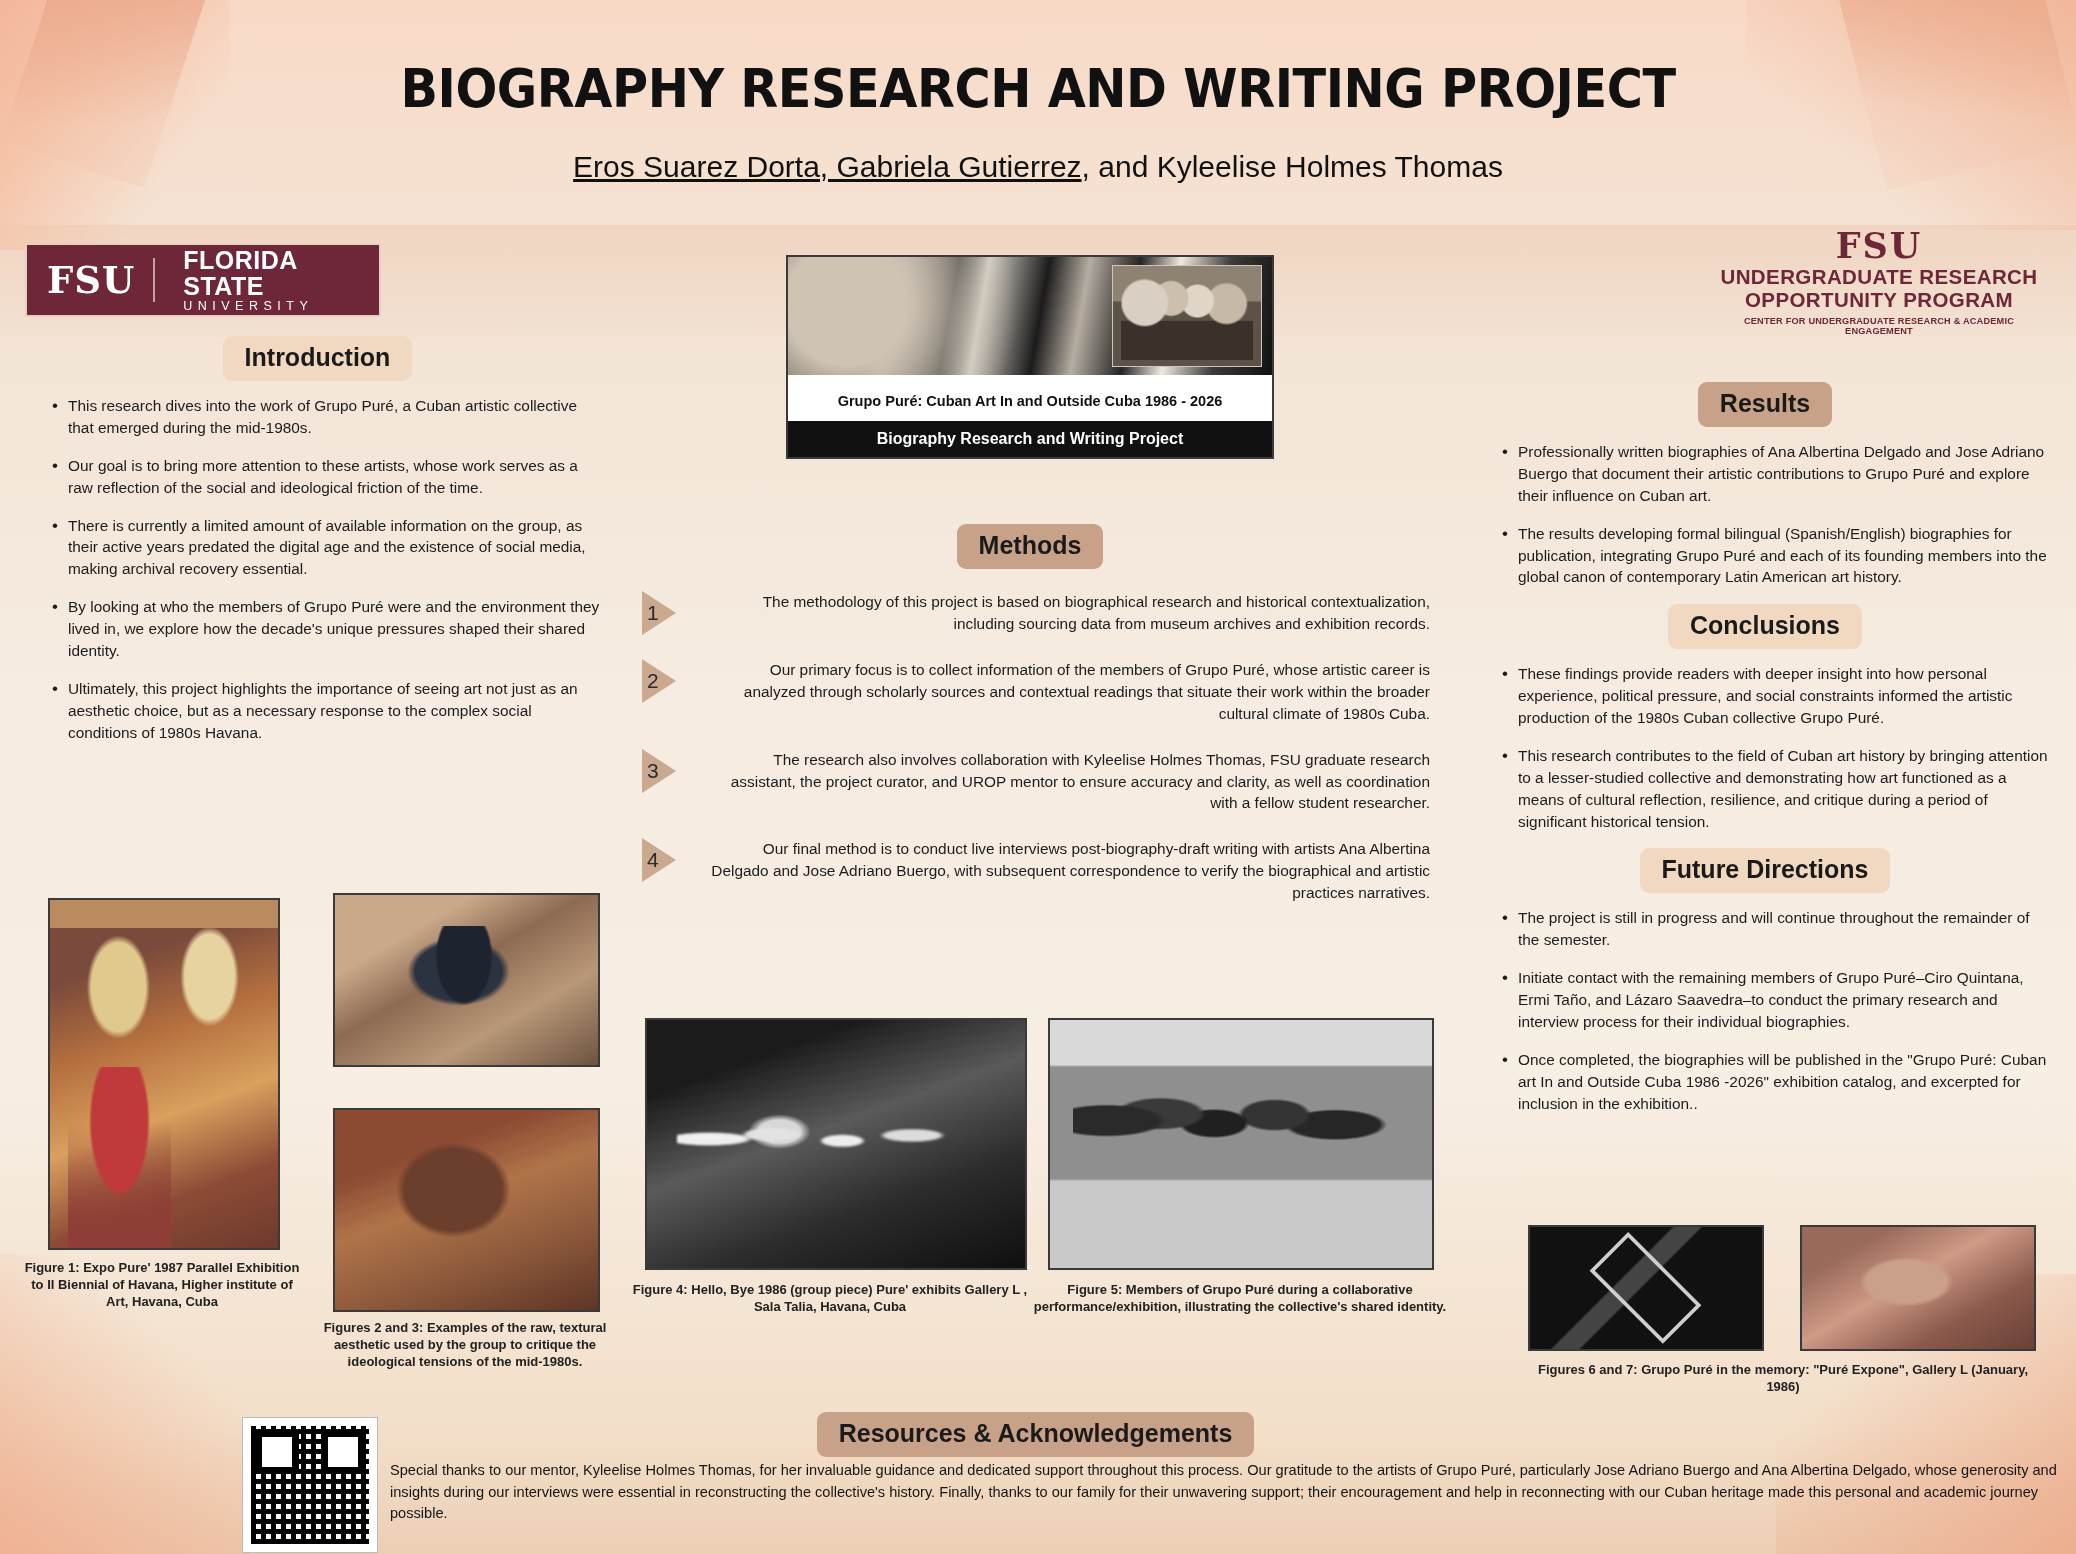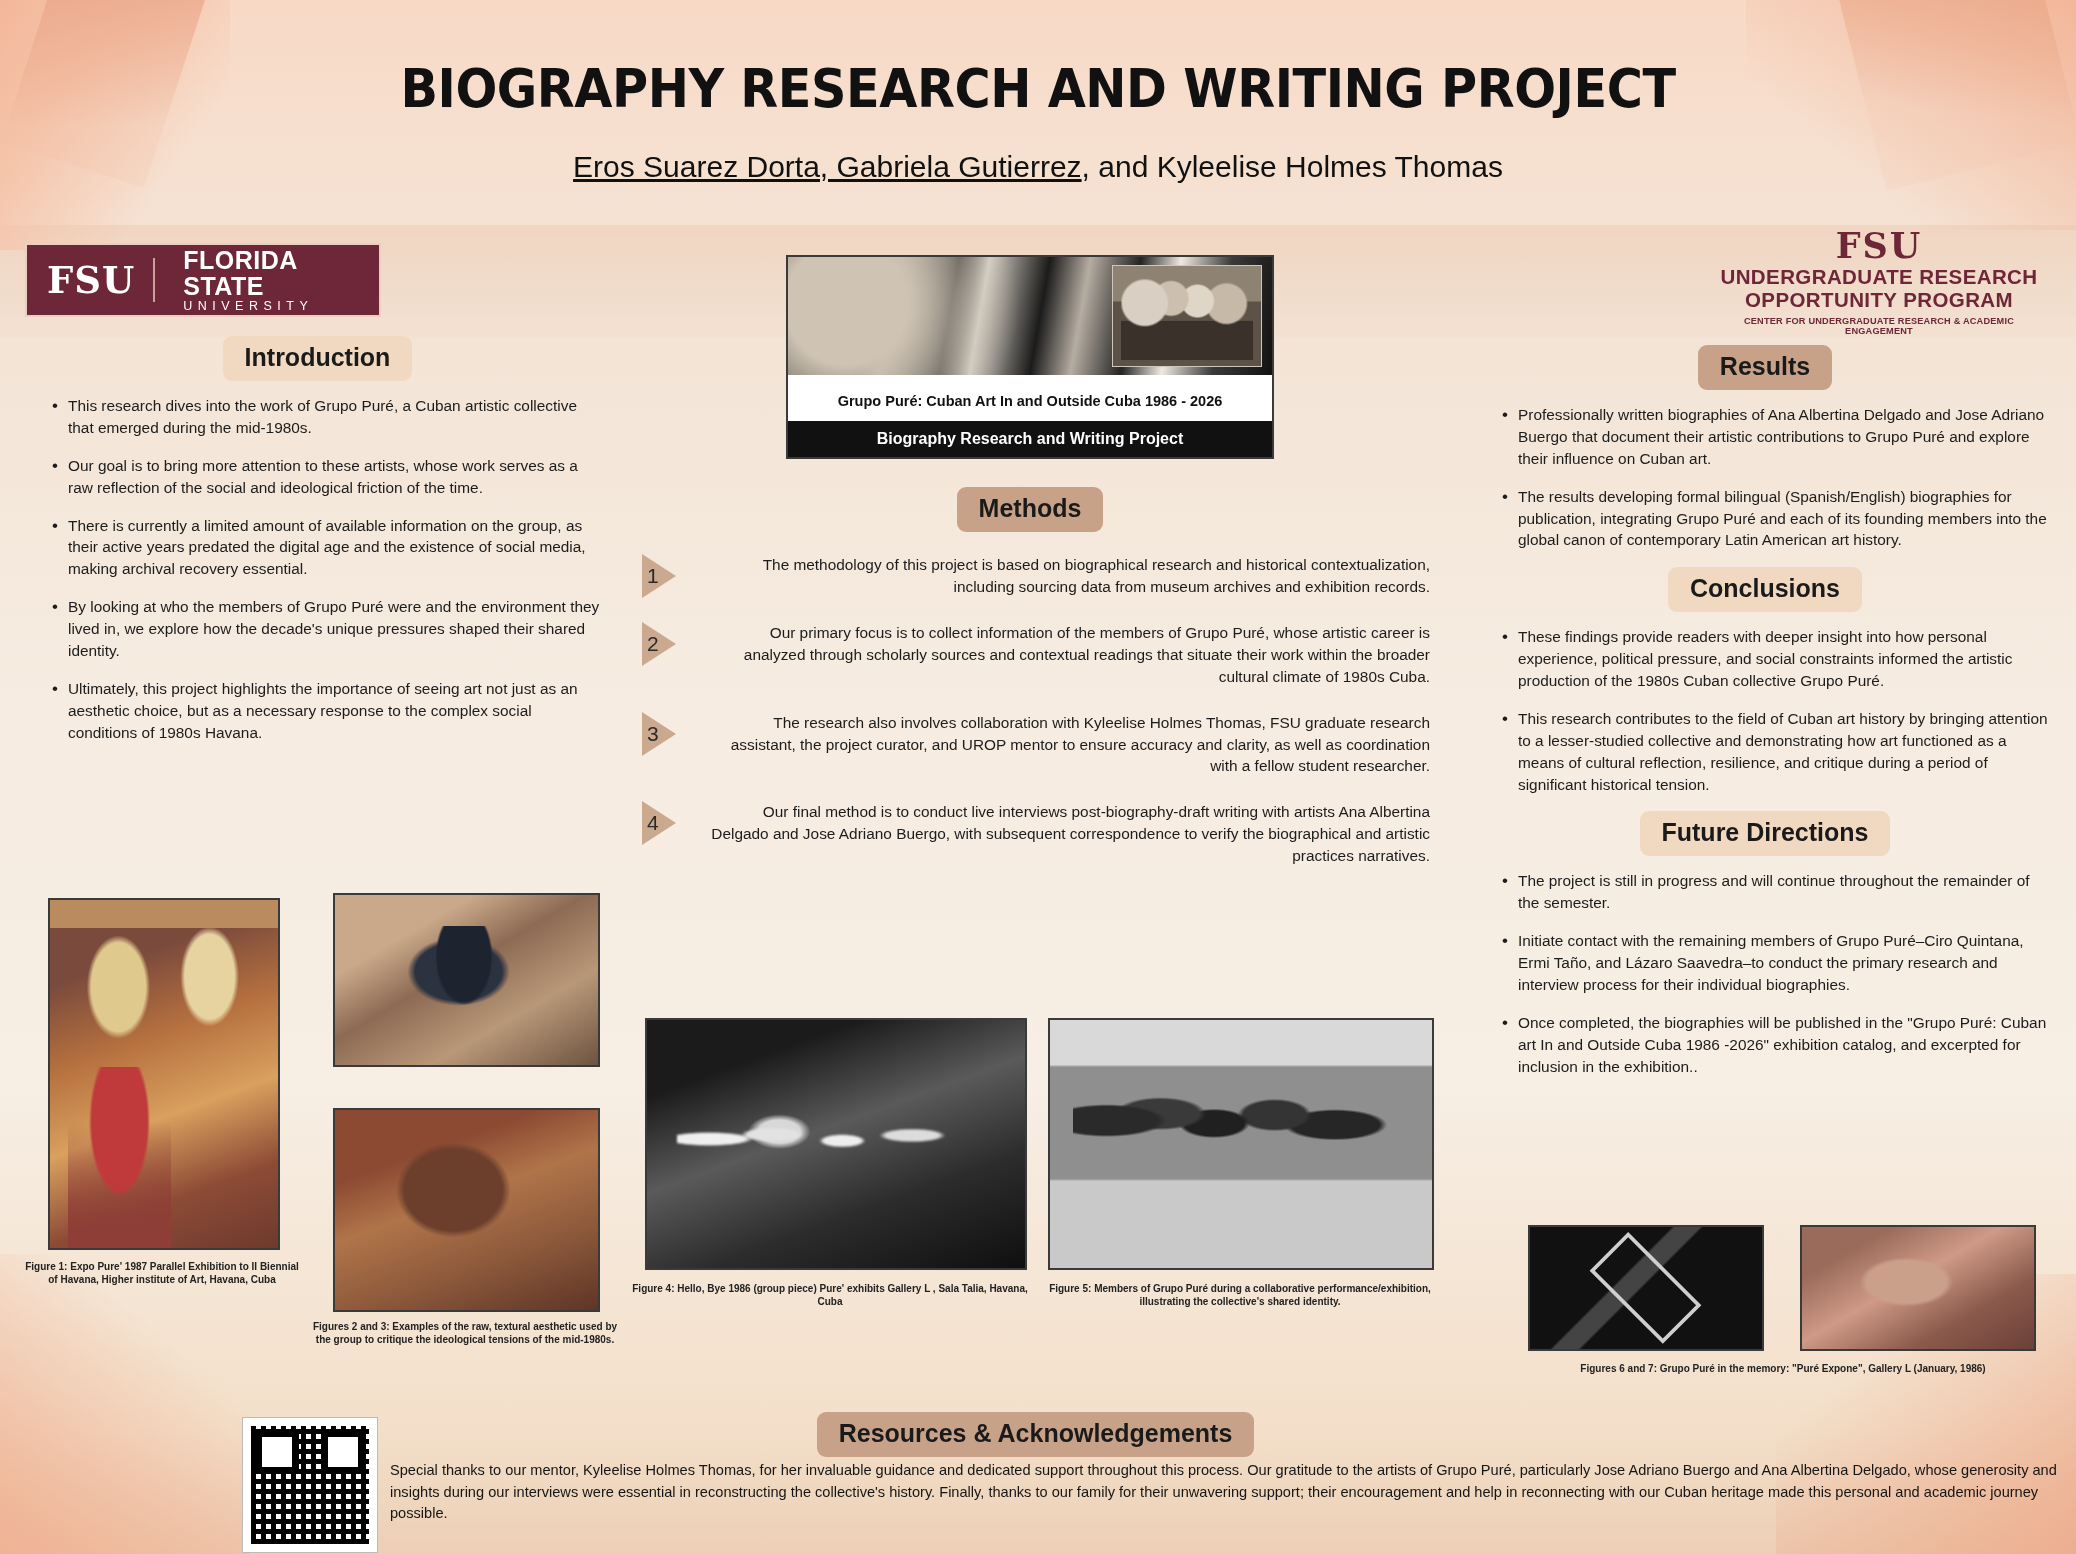--- a/index.html
+++ b/index.html
@@ -131,20 +131,21 @@
     display: inline-block;
     background: #f0d9c0;
     border-radius: 9px;
     padding: 7px 22px 9px;
     font-size: 25px;
     font-weight: bold;
     color: #1a1a1a;
   }
   .sec-head.dark {
     background: #c8a288;
+    margin-top: 37px;
   }
 
   ul.bullets {
     margin: 14px 0 0 0;
     padding-left: 22px;
     list-style: none;
   }
   ul.bullets li {
     position: relative;
     font-size: 15.4px;
@@ -250,21 +251,21 @@
   }
   .step .txt {
     font-size: 15.4px;
     line-height: 1.42;
     color: #1c1c1c;
     text-align: right;
   }
 
   
   .imgbox { border: 2px solid #3a3a3a; background: #7a6a5a; position: relative; overflow: hidden; }
-  .cap-txt { font-size: 10px; font-weight: bold; color: #222; text-align: center; line-height: 1.3; }
+  .cap-txt { font-size: 13px; font-weight: bold; color: #222; text-align: center; line-height: 1.3; }
 
   .fig1 {
     position: absolute; left: 48px; top: 898px; width: 228px; height: 348px;
     background:
       linear-gradient(180deg, #b98b5e 0 8%, rgba(0,0,0,0) 8%),
       radial-gradient(ellipse at 30% 25%, #e0c98d 0 12%, rgba(0,0,0,0) 14%),
       radial-gradient(ellipse at 70% 22%, #e6d3a0 0 11%, rgba(0,0,0,0) 13%),
       linear-gradient(160deg, #7a4a3c 0 20%, #b5703f 40%, #d9a05e 60%, #8d4b36 80%, #6d3a2d 100%);
   }
   .fig1:after {

